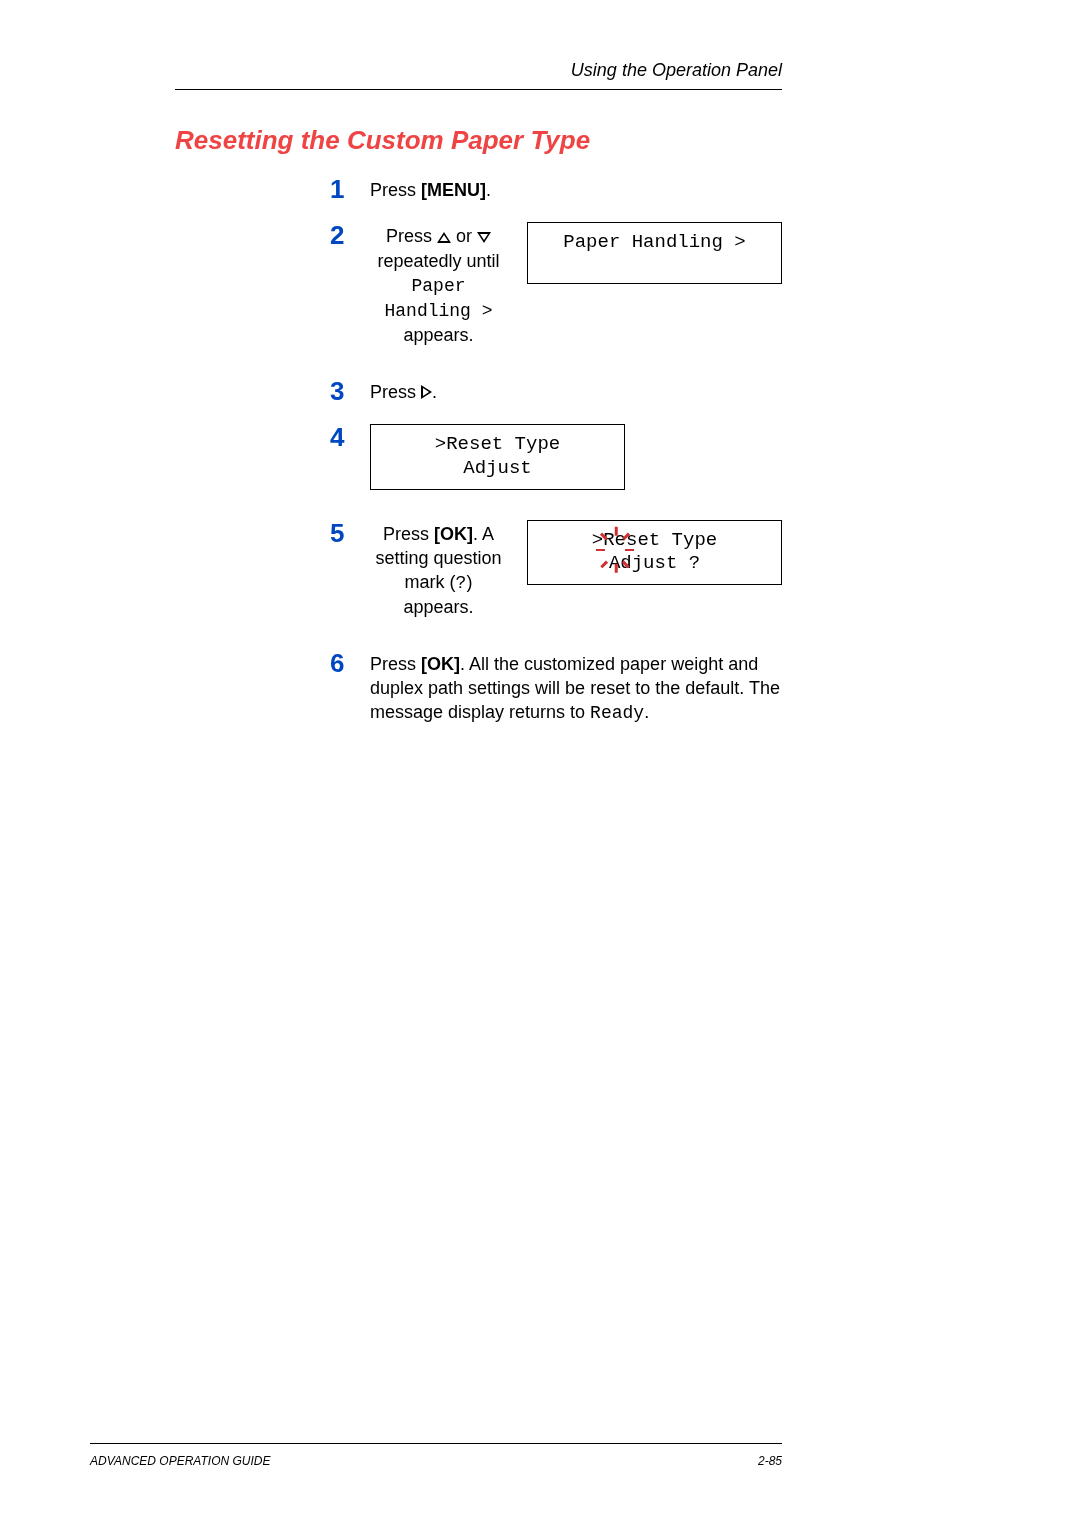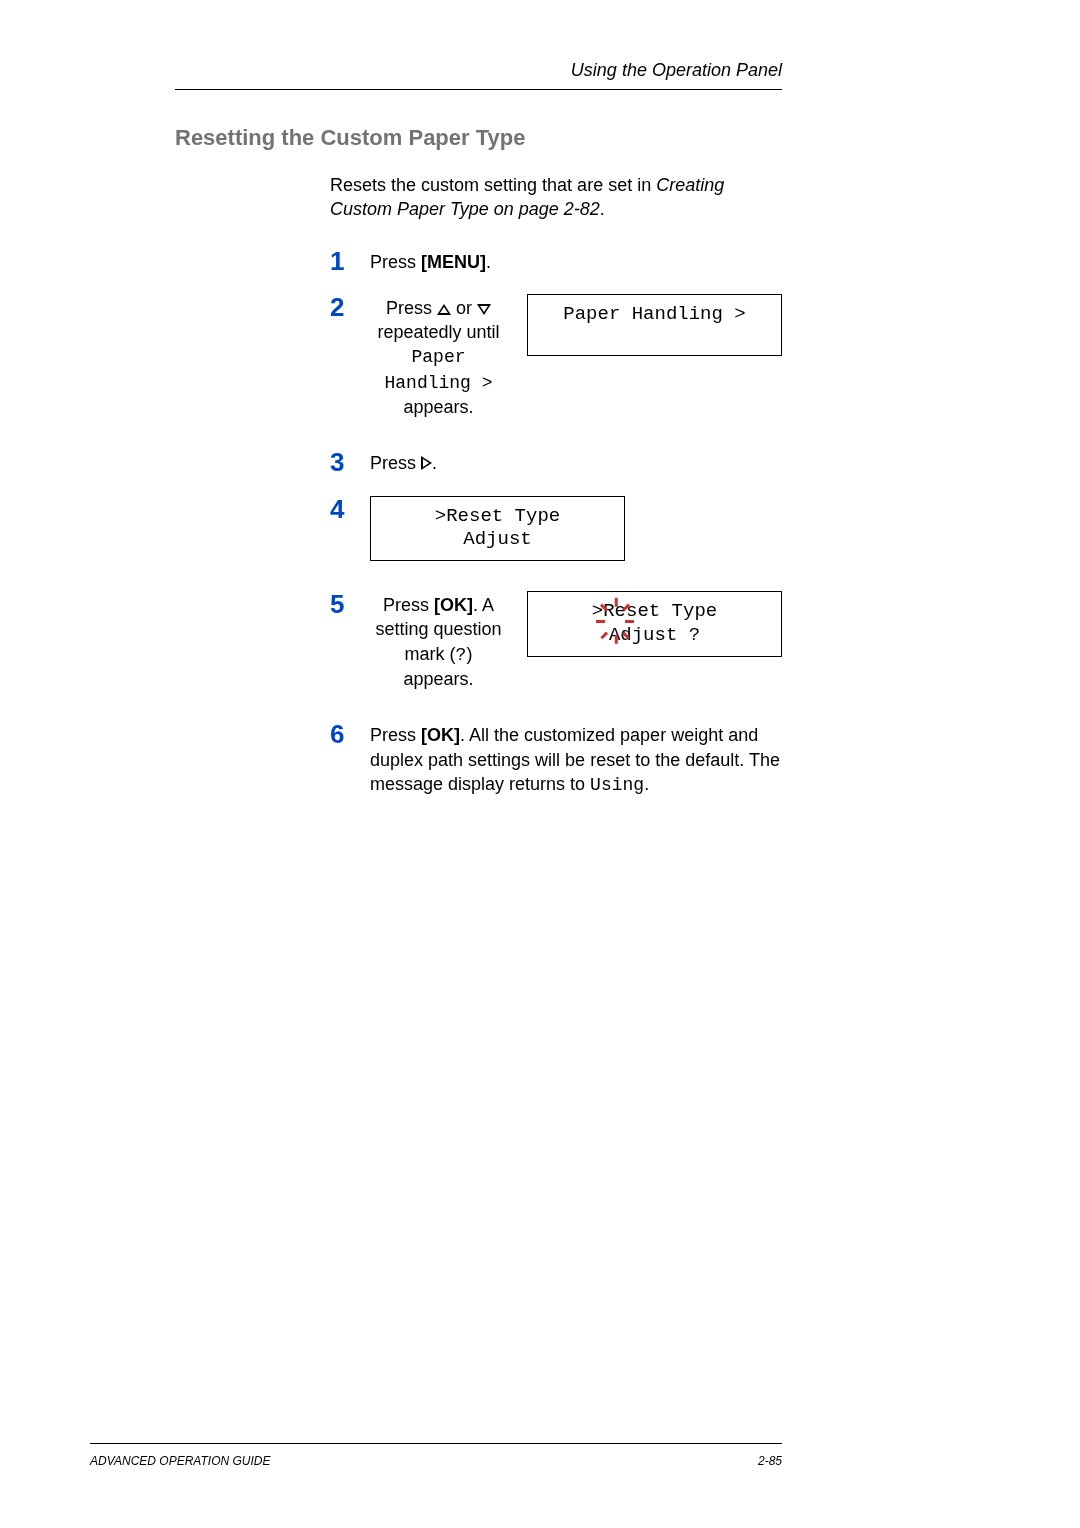--- a/index.html
+++ b/index.html
@@ -25,24 +25,25 @@
     text-align: right;
     margin-right: 0;
     margin-bottom: 8px;
   }
   .rule {
     border: none;
     border-top: 1.5px solid #000;
     margin: 0 0 35px 0;
   }
   .section-title {
-    color: #737373;
+    color: #ef4444;
     font-weight: bold;
-    font-size: 22px;
+    font-size: 26px;
     margin: 0 0 22px 0;
+    font-style: italic;
   }
   .indent-body {
     margin-left: 155px;
     margin-right: 0;
   }
   .intro {
     font-size: 18px;
     line-height: 1.35;
     margin-bottom: 28px;
   }
@@ -197,23 +198,20 @@
 
 <div class="page">
 
   <div class="running-head">Using the Operation Panel</div>
   <hr class="rule">
 
   <h2 class="section-title">Resetting the Custom Paper Type</h2>
 
   <div class="indent-body">
 
-    <p class="intro">
-      <span>Resets the custom setting that are set in </span><span class="italic">Creating Custom Paper Type on page 2-82</span><span>.</span>
-    </p>
 
     <div class="step-row tight">
       <div class="step-num">1</div>
       <div class="step-content">
         <span>Press </span><span class="bold">[MENU]</span><span>.</span>
       </div>
     </div>
 
     <div class="step-row">
       <div class="step-num">2</div>
@@ -261,21 +259,21 @@
             <span style="left:14px; top:-3px; transform:rotate(90deg); width:9px;"></span>
             <span style="left:14px; top:34px; transform:rotate(90deg); width:9px;"></span>
           </div>
         </div>
       </div>
     </div>
 
     <div class="step-row">
       <div class="step-num">6</div>
       <div class="step-content">
-        <span>Press </span><span class="bold">[OK]</span><span>. All the customized paper weight and duplex path settings will be reset to the default. The message display returns to </span><span class="mono">Using</span><span>.</span>
+        <span>Press </span><span class="bold">[OK]</span><span>. All the customized paper weight and duplex path settings will be reset to the default. The message display returns to </span><span class="mono">Ready</span><span>.</span>
       </div>
     </div>
 
   </div>
 
   <div class="footer">
     <hr class="frule">
     <div class="footer-row">
       <span class="footer-left">ADVANCED OPERATION GUIDE</span>
       <span class="footer-right">2-85</span>

